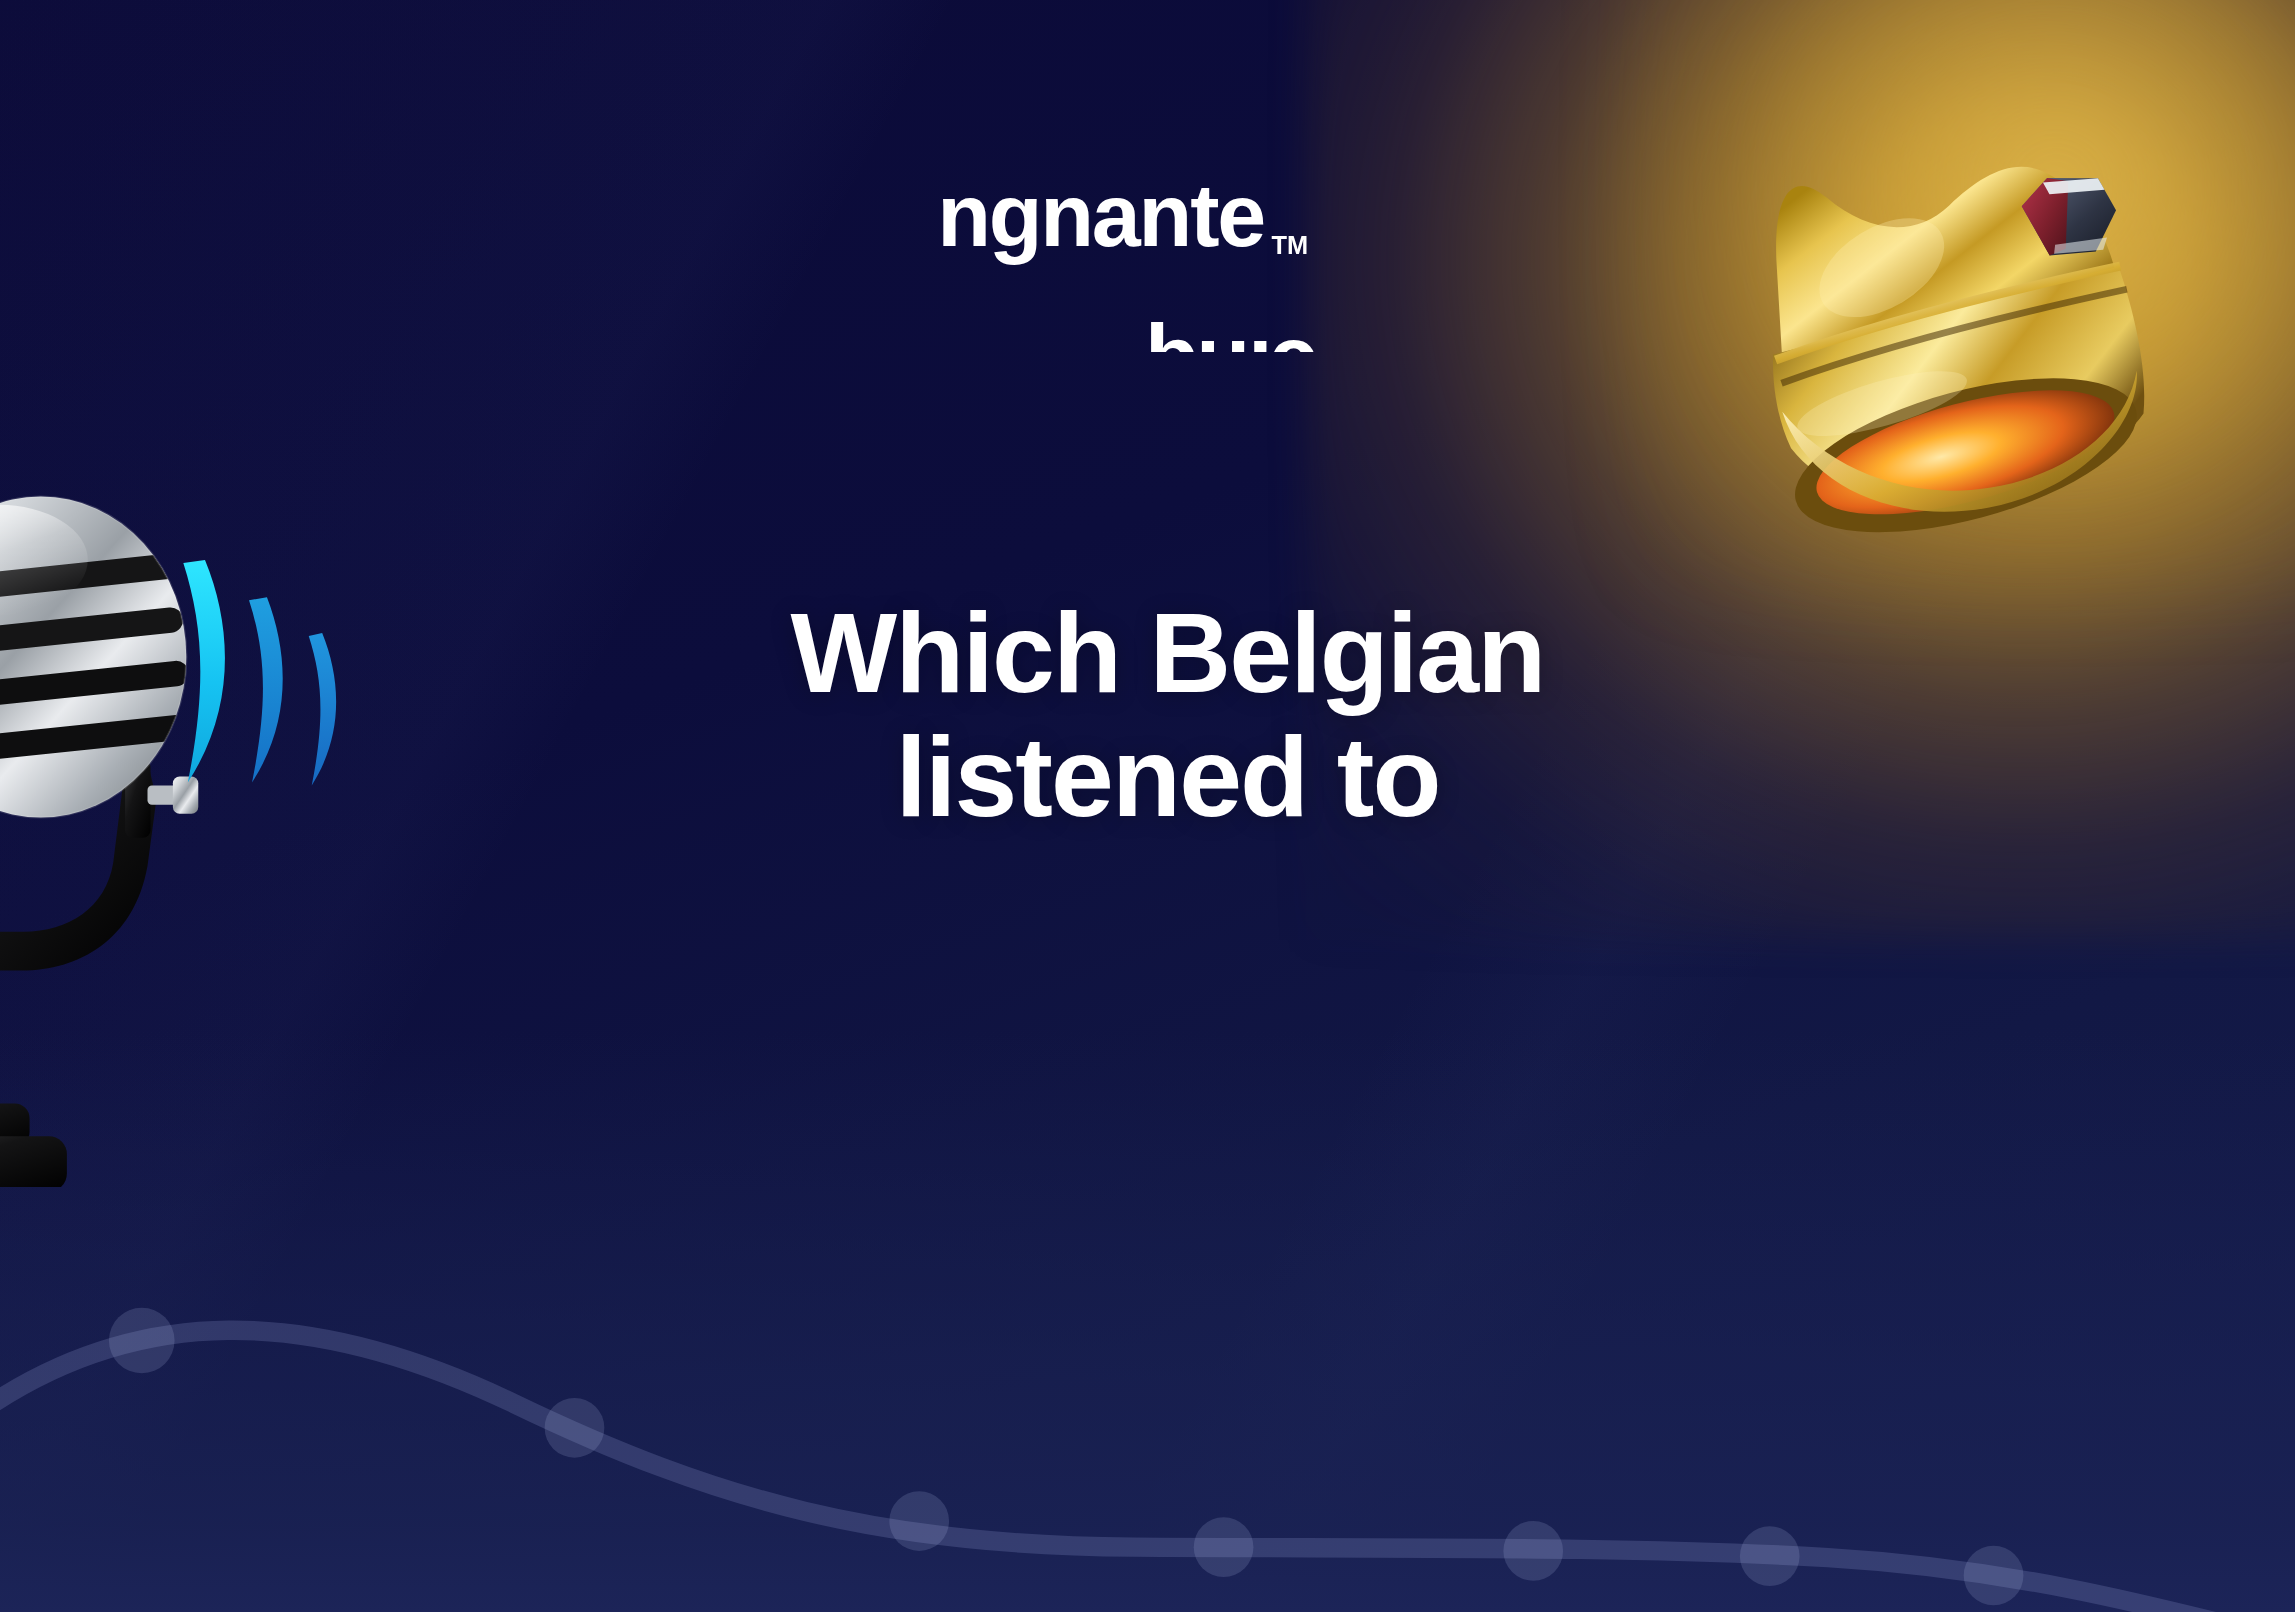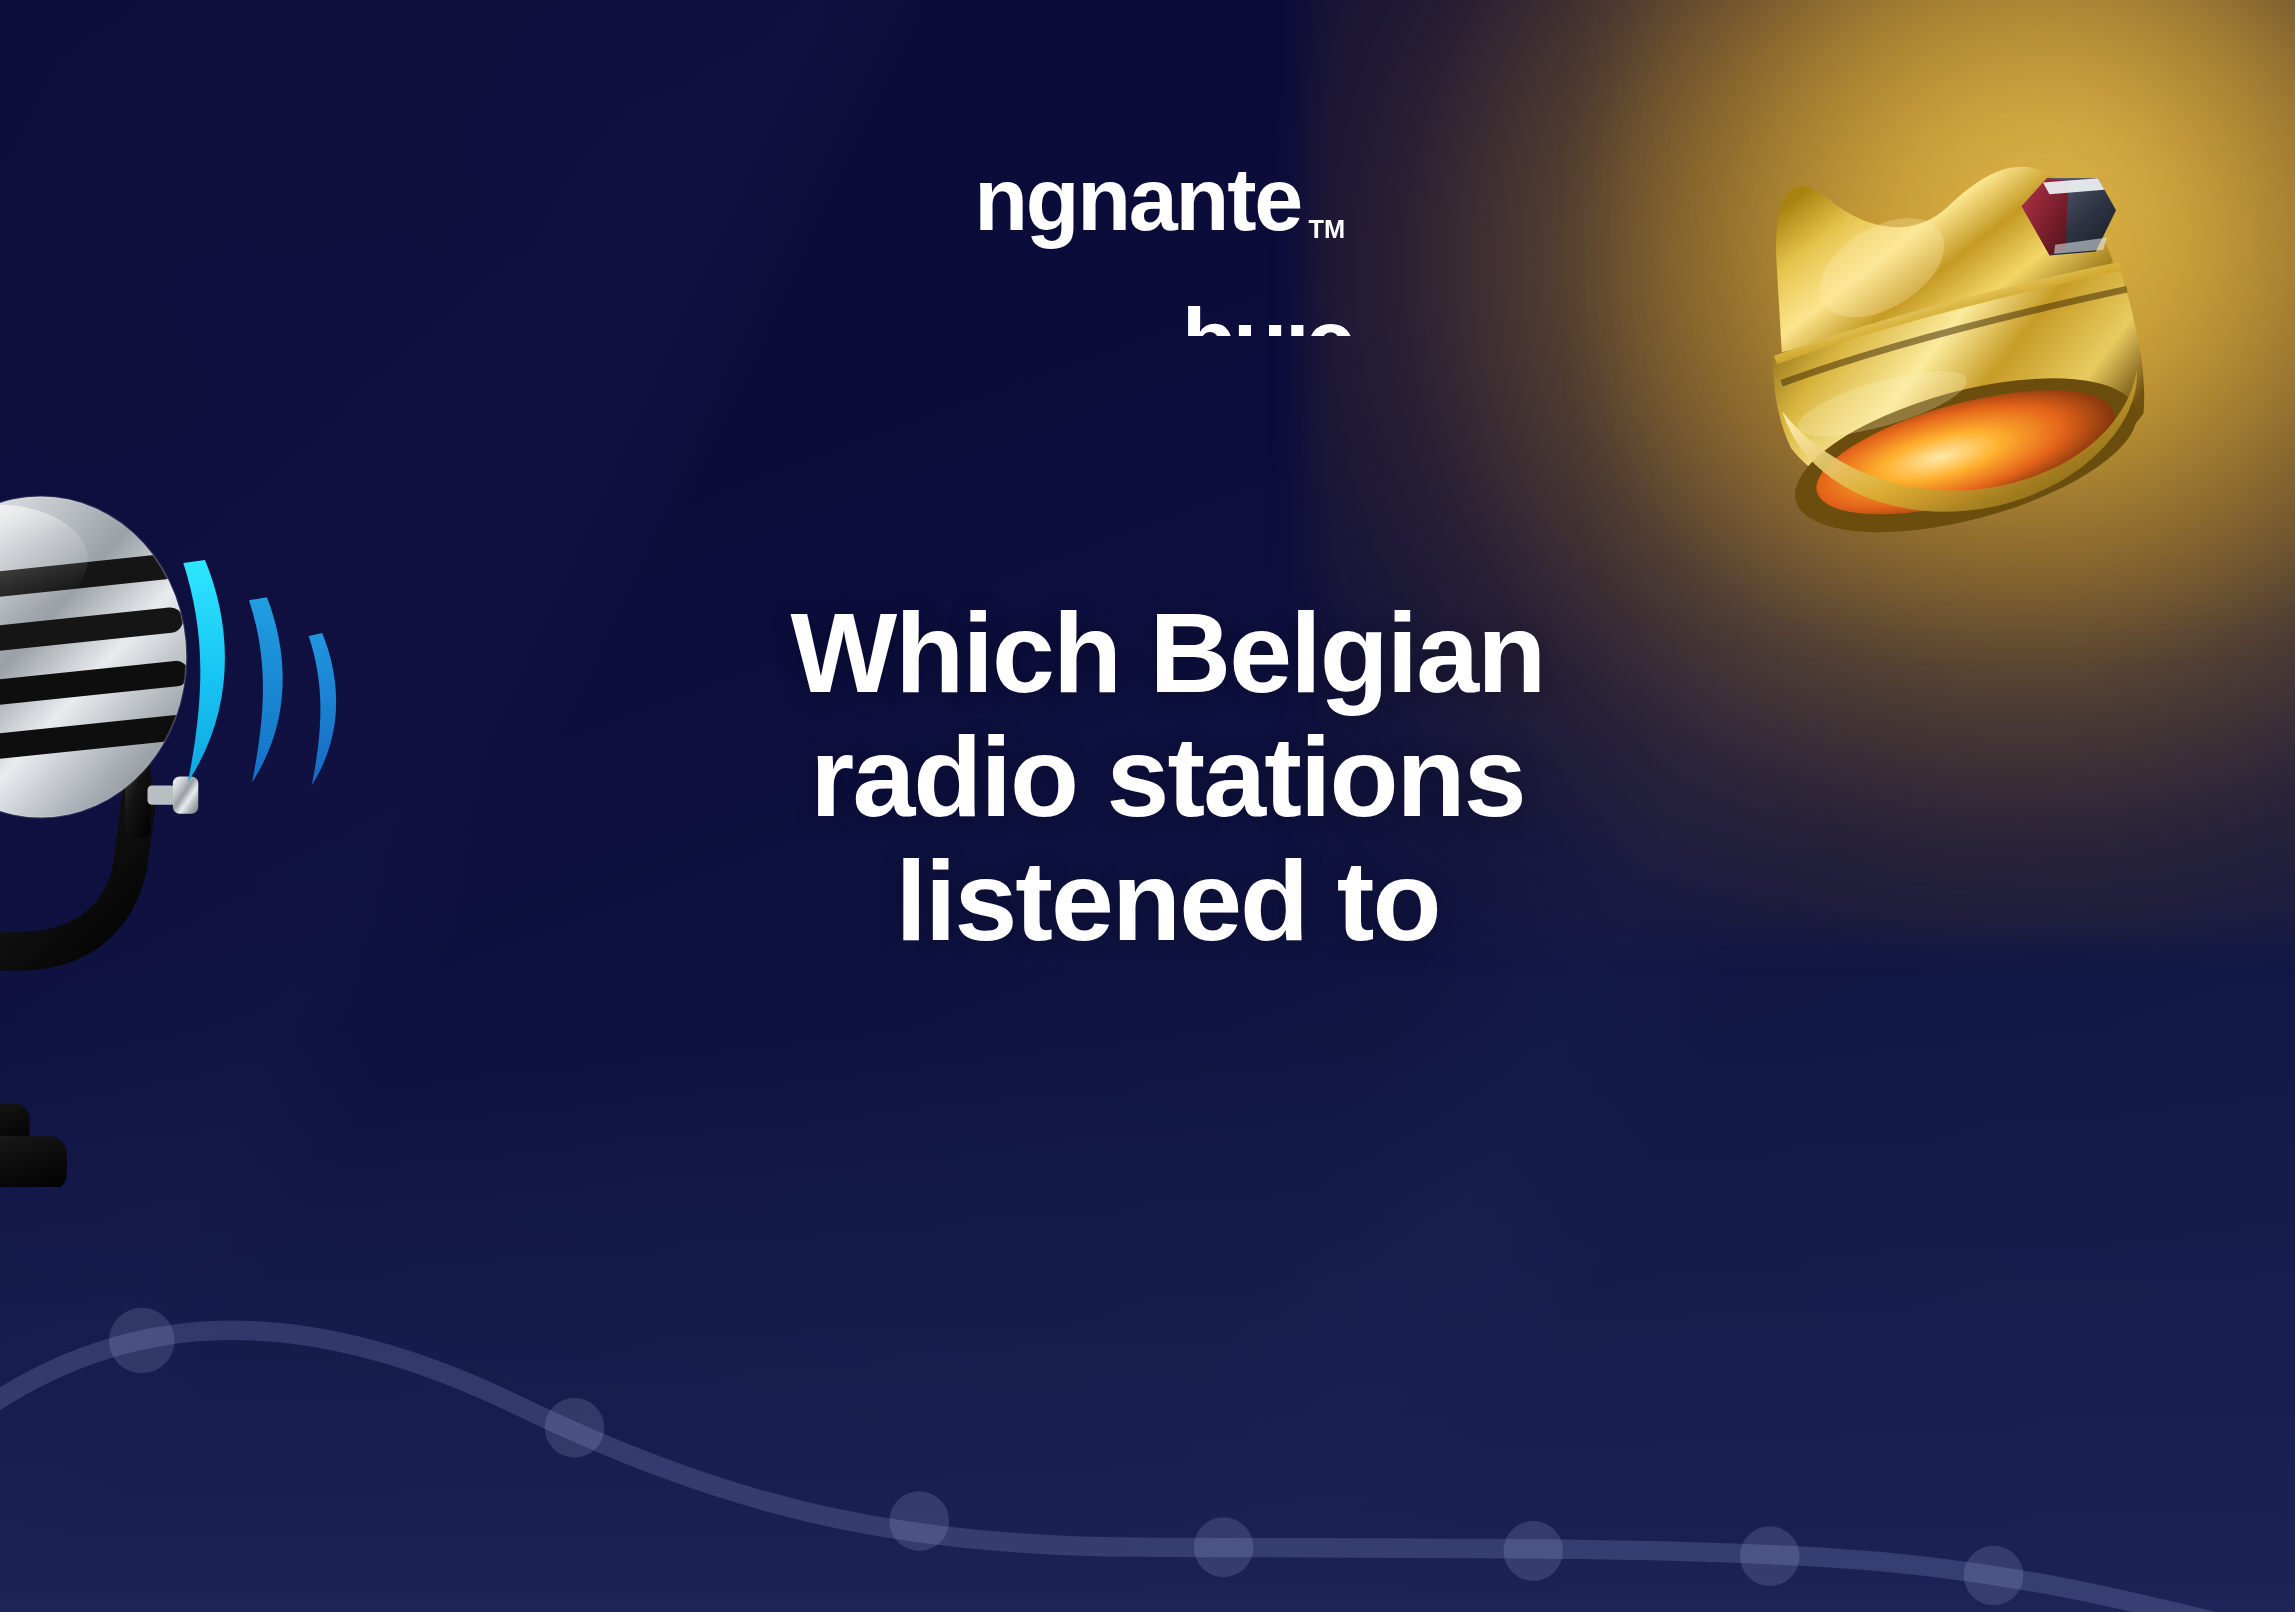--- a/index.html
+++ b/index.html
@@ -55,21 +55,21 @@
       rgba(180,132,46,0.14) 58%,
       rgba(120,90,40,0.0) 100%);
     filter:blur(36px);
   }
 
   
   .wave-layer{position:absolute;left:0;bottom:0;width:2295px;height:418px;}
 
   
   .logo{
-    position:absolute;left:937px;top:142px;width:493px;height:194px;margin-left:37px;
+    position:absolute;left:937px;top:158px;width:493px;height:194px;
   }
   .logo svg{display:block;width:100%;height:100%;}
 
   
   .headline{
     position:absolute;
     left:507px;top:515px;width:1321px;
     text-align:center;
     color:#ffffff;
     font-weight:700;
@@ -127,21 +127,20 @@
       <text x="0" y="118" font-family="'Liberation Sans', sans-serif" font-size="118" font-weight="700" letter-spacing="-3" fill="#ffffff">ngnante</text>
       <g transform="translate(512,245) rotate(180)">
         <text x="0" y="0" font-family="'Liberation Sans', sans-serif" font-size="118" font-weight="700" letter-spacing="-3" fill="#ffffff">cinq</text>
       </g>
       <text x="448" y="128" font-family="'Liberation Sans', sans-serif" font-size="34" font-weight="700" fill="#ffffff">TM</text>
     </svg>
   </div>
 
   <h1 class="headline">
     <span class="ln">Which Belgian</span>
-    <span class="ln">radio stations</span>
     <span class="ln">listened to</span>
   </h1>
 
   <div class="mic">
     <svg viewBox="0 0 640 990" aria-hidden="true">
       <defs>
         <linearGradient id="chrome" x1="0" y1="0" x2="1" y2="1">
           <stop offset="0%" stop-color="#f6f7f8"></stop>
           <stop offset="22%" stop-color="#d2d6da"></stop>
           <stop offset="45%" stop-color="#9aa0a6"></stop>

